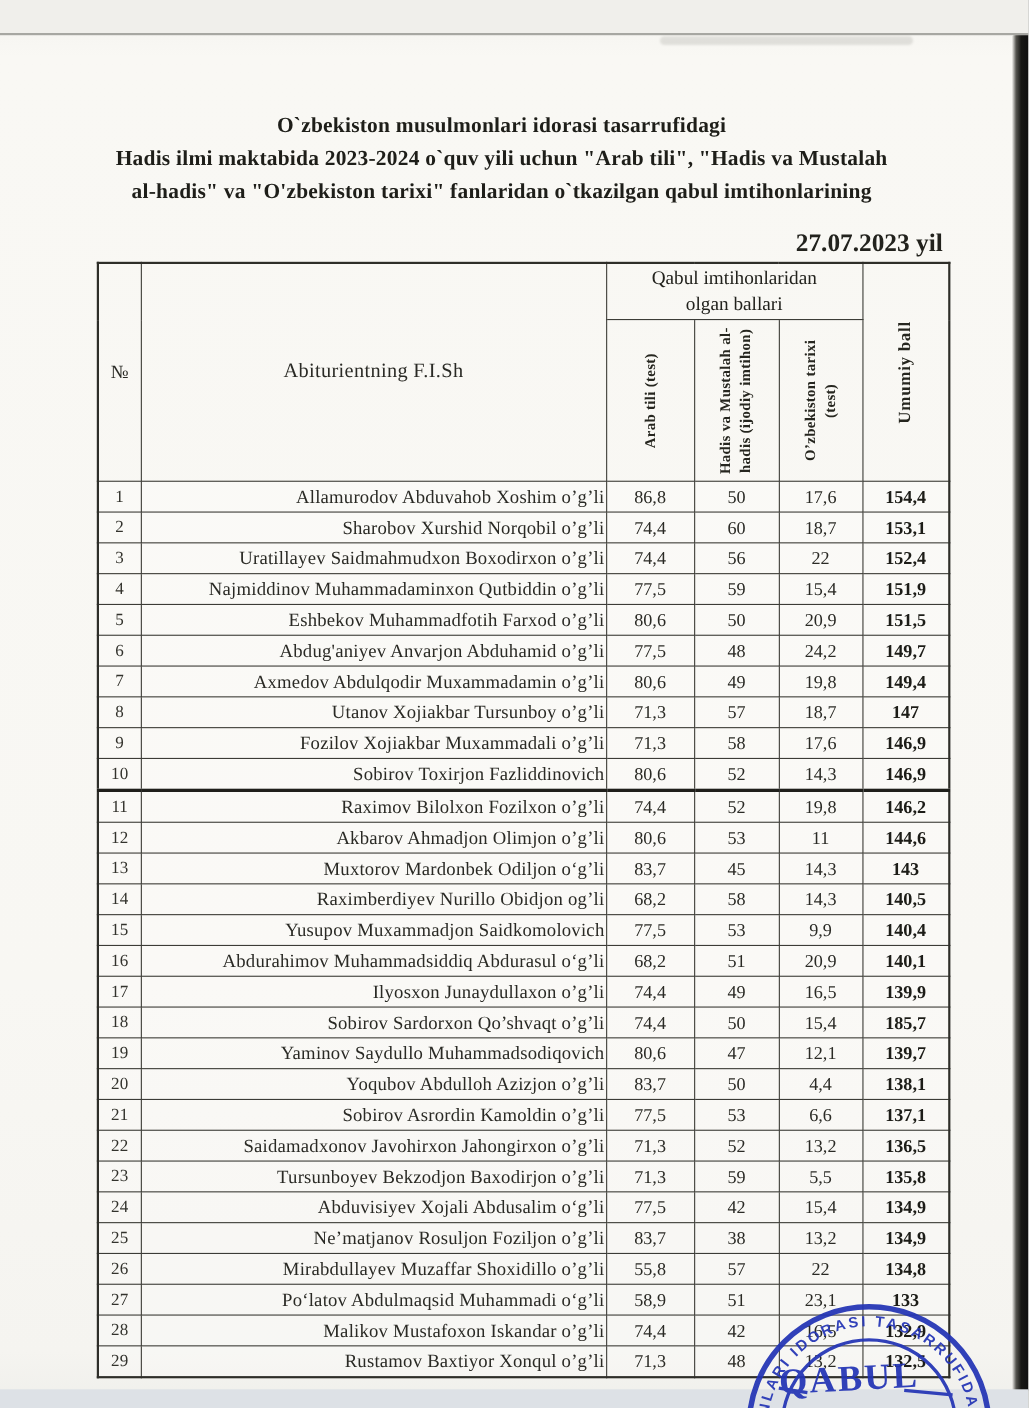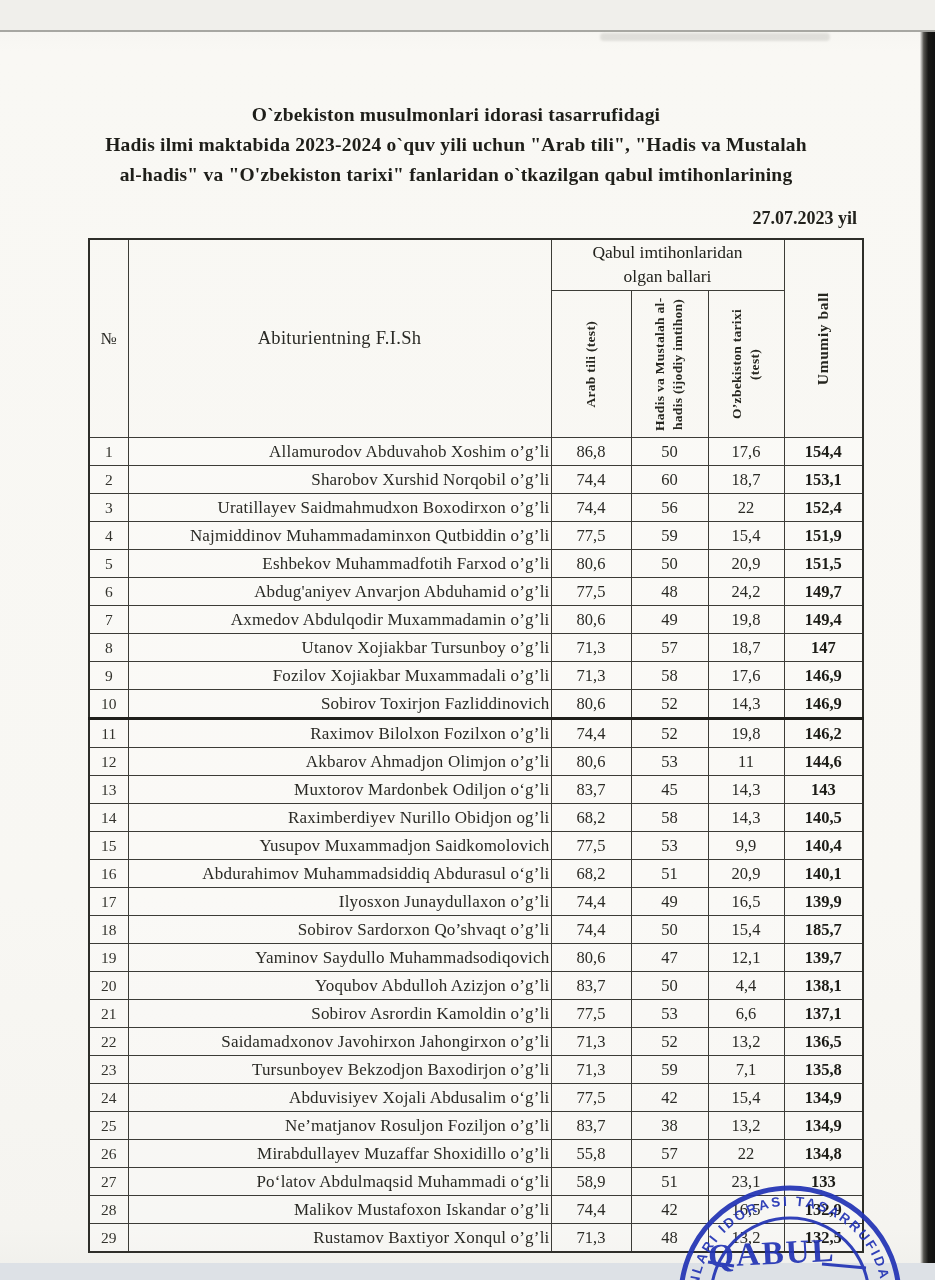--- a/index.html
+++ b/index.html
@@ -14,21 +14,21 @@
   .scan-topstrip{position:absolute;left:0;top:0;width:100%;height:30px;background:#f0efeb;}
   .scan-rightband{position:absolute;right:0px;top:32px;width:15px;height:1232px;
     background:linear-gradient(90deg,#f3f2ee 0%,#55544f 25%,#181815 55%,#101010 100%);}
   .scan-bottomband{position:absolute;left:0;bottom:0;width:100%;height:17px;background:#dde1e6;}
   .smudge{position:absolute;left:600px;top:33px;width:230px;height:8px;background:#9b9b94;opacity:.25;border-radius:4px;filter:blur(1px);}
 
   .title-block{position:absolute;left:56px;top:100px;width:800px;text-align:center;
     font-weight:bold;font-size:19.5px;line-height:1.55;color:#1e1e19;}
   .title-block .tline{letter-spacing:.2px;}
   .date-line{position:absolute;right:78px;top:208px;width:300px;text-align:right;
-    font-weight:bold;font-size:18px;color:#22221d;}
+    font-weight:bold;font-size:23px;color:#22221d;}
 
   table.results{
     position:absolute;left:88px;top:238px;width:774px;
     border-collapse:collapse;table-layout:fixed;
     font-size:17px;color:#2a2a25;
   }
   table.results col.c-no{width:39px;}
   table.results col.c-name{width:423px;}
   table.results col.c-arab{width:80px;}
   table.results col.c-hadis{width:77px;}
@@ -283,21 +283,21 @@
           <td class="arab">71,3</td>
           <td class="hadis">52</td>
           <td class="tarixi">13,2</td>
           <td class="total">136,5</td>
         </tr>
         <tr>
           <td class="no">23</td>
           <td class="name">Tursunboyev Bekzodjon Baxodirjon o’g’li</td>
           <td class="arab">71,3</td>
           <td class="hadis">59</td>
-          <td class="tarixi">7,1</td>
+          <td class="tarixi">5,5</td>
           <td class="total">135,8</td>
         </tr>
         <tr>
           <td class="no">24</td>
           <td class="name">Abduvisiyev Xojali Abdusalim o‘g’li</td>
           <td class="arab">77,5</td>
           <td class="hadis">42</td>
           <td class="tarixi">15,4</td>
           <td class="total">134,9</td>
         </tr>

